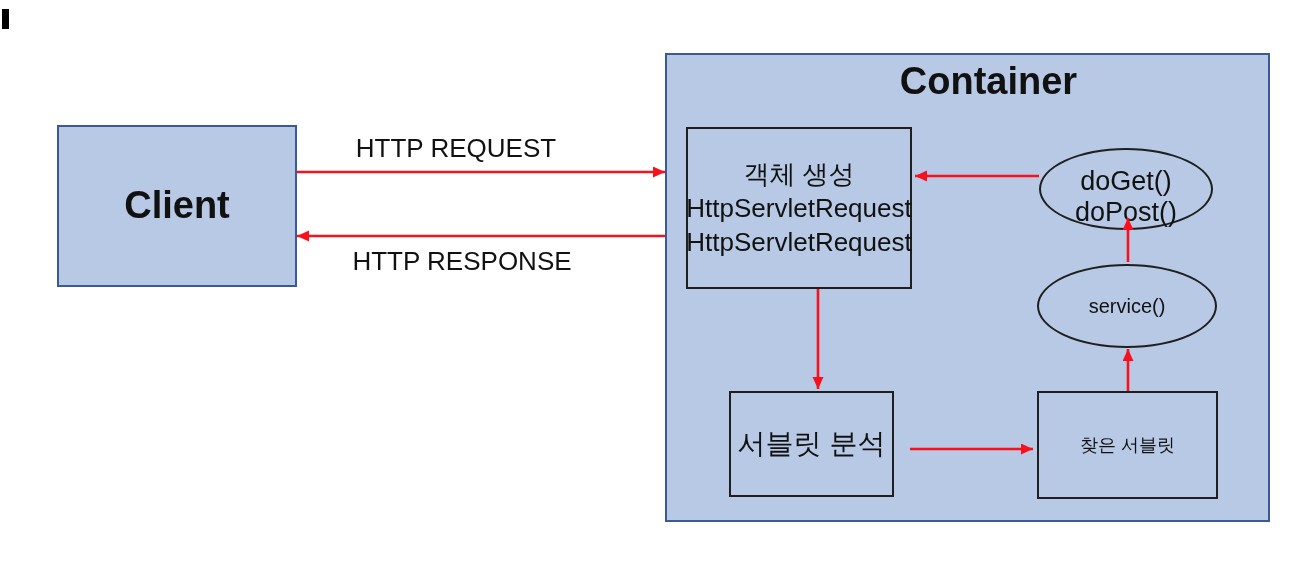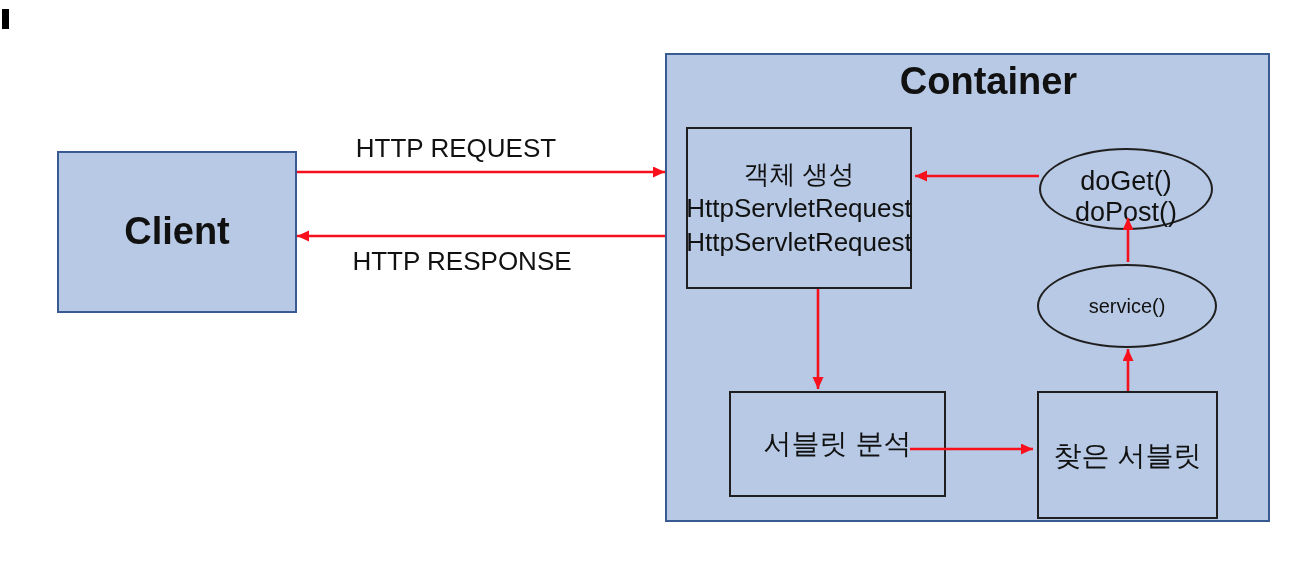--- a/index.html
+++ b/index.html
@@ -35,21 +35,21 @@
     flex-direction: column;
     align-items: center;
     justify-content: center;
     text-align: center;
     line-height: 1.25;
   }
   .outer-box { border: 2px solid var(--outer-border); }
   .inner-box { border: 2px solid var(--inner-border); }
   .ellipse   { border: 2px solid var(--inner-border); border-radius: 50%; }
 
-  .client-box { left: 57px; top: 125px; width: 240px; height: 162px; margin-top: 26px; }
+  .client-box { left: 57px; top: 125px; width: 240px; height: 162px; }
   .client-label { font-size: 38px; font-weight: 700; letter-spacing: 0px; }
 
   .container-box { left: 665px; top: 53px; width: 605px; height: 469px; }
   .container-title {
     position: absolute;
     left: 665px; top: 60px; width: 605px;
     text-align: center;
     font-size: 38px; font-weight: 700; padding-left: 42px;
   }
 
@@ -59,22 +59,22 @@
     text-align: center;
     font-size: 26px;
     font-weight: 500;
   }
   .request-label  { left: 326px; top: 133px; }
   .response-label { left: 332px; top: 246px; }
 
   .object-creation-box { left: 686px; top: 127px; width: 226px; height: 162px; font-size: 26px; line-height: 34px; }
   .doget-ellipse   { left: 1039px; top: 148px; width: 174px; height: 82px; font-size: 27px; line-height: 31px; justify-content: flex-end; }
   .service-ellipse { left: 1037px; top: 264px; width: 180px; height: 84px; font-size: 20px; }
-  .servlet-analysis-box { left: 729px; top: 391px; width: 217px; height: 106px; font-size: 28px; line-height: 36px; }
-  .found-servlet-box    { left: 1037px; top: 391px; width: 181px; height: 128px; font-size: 28px; }
+  .servlet-analysis-box { left: 729px; top: 391px; width: 165px; height: 106px; font-size: 28px; line-height: 36px; }
+  .found-servlet-box    { left: 1037px; top: 391px; width: 181px; height: 108px; font-size: 18px; }
 
   .arrow-layer {
     position: absolute;
     left: 0; top: 0;
     width: 1300px; height: 580px;
     pointer-events: none;
   }
   .arrow-line {
     stroke: var(--arrow-color);
     stroke-width: 2.6px;

